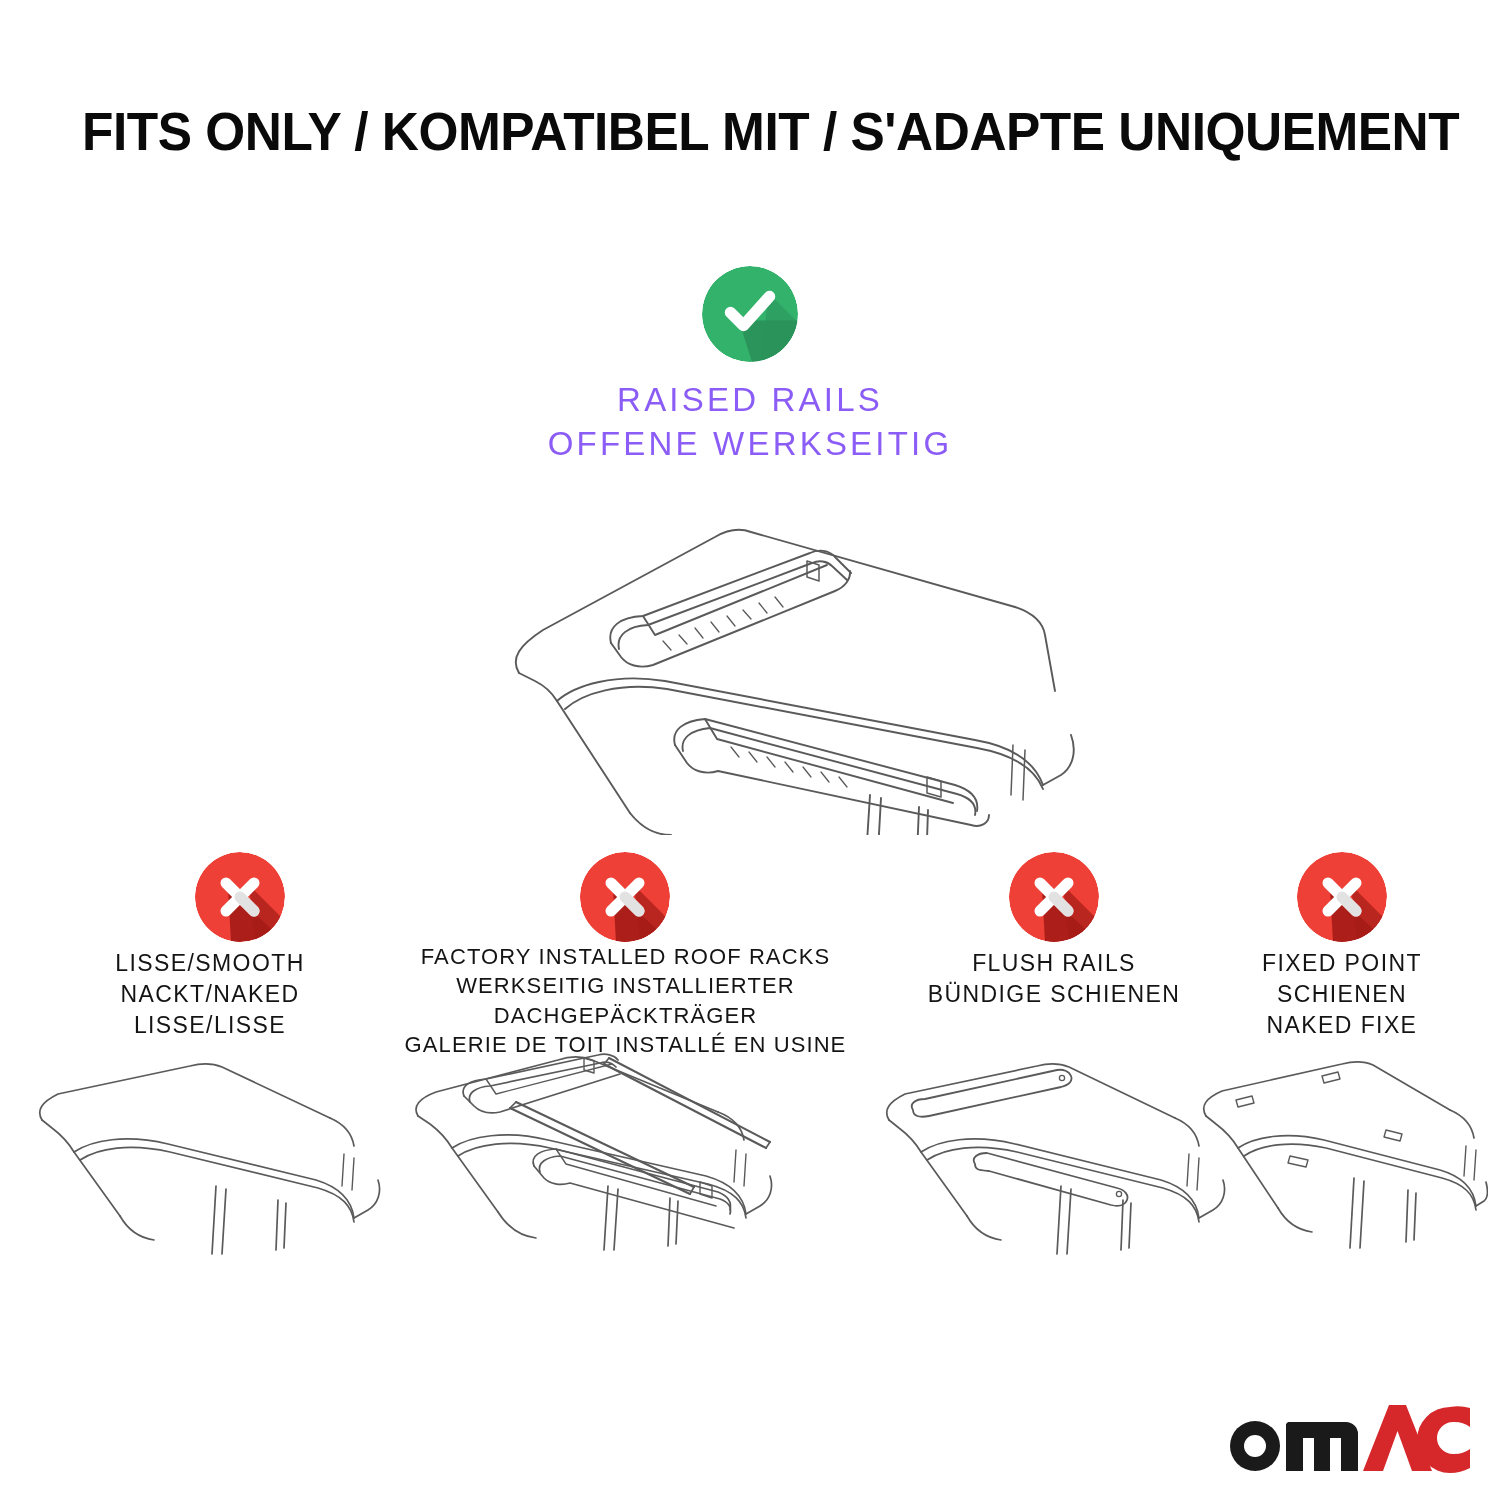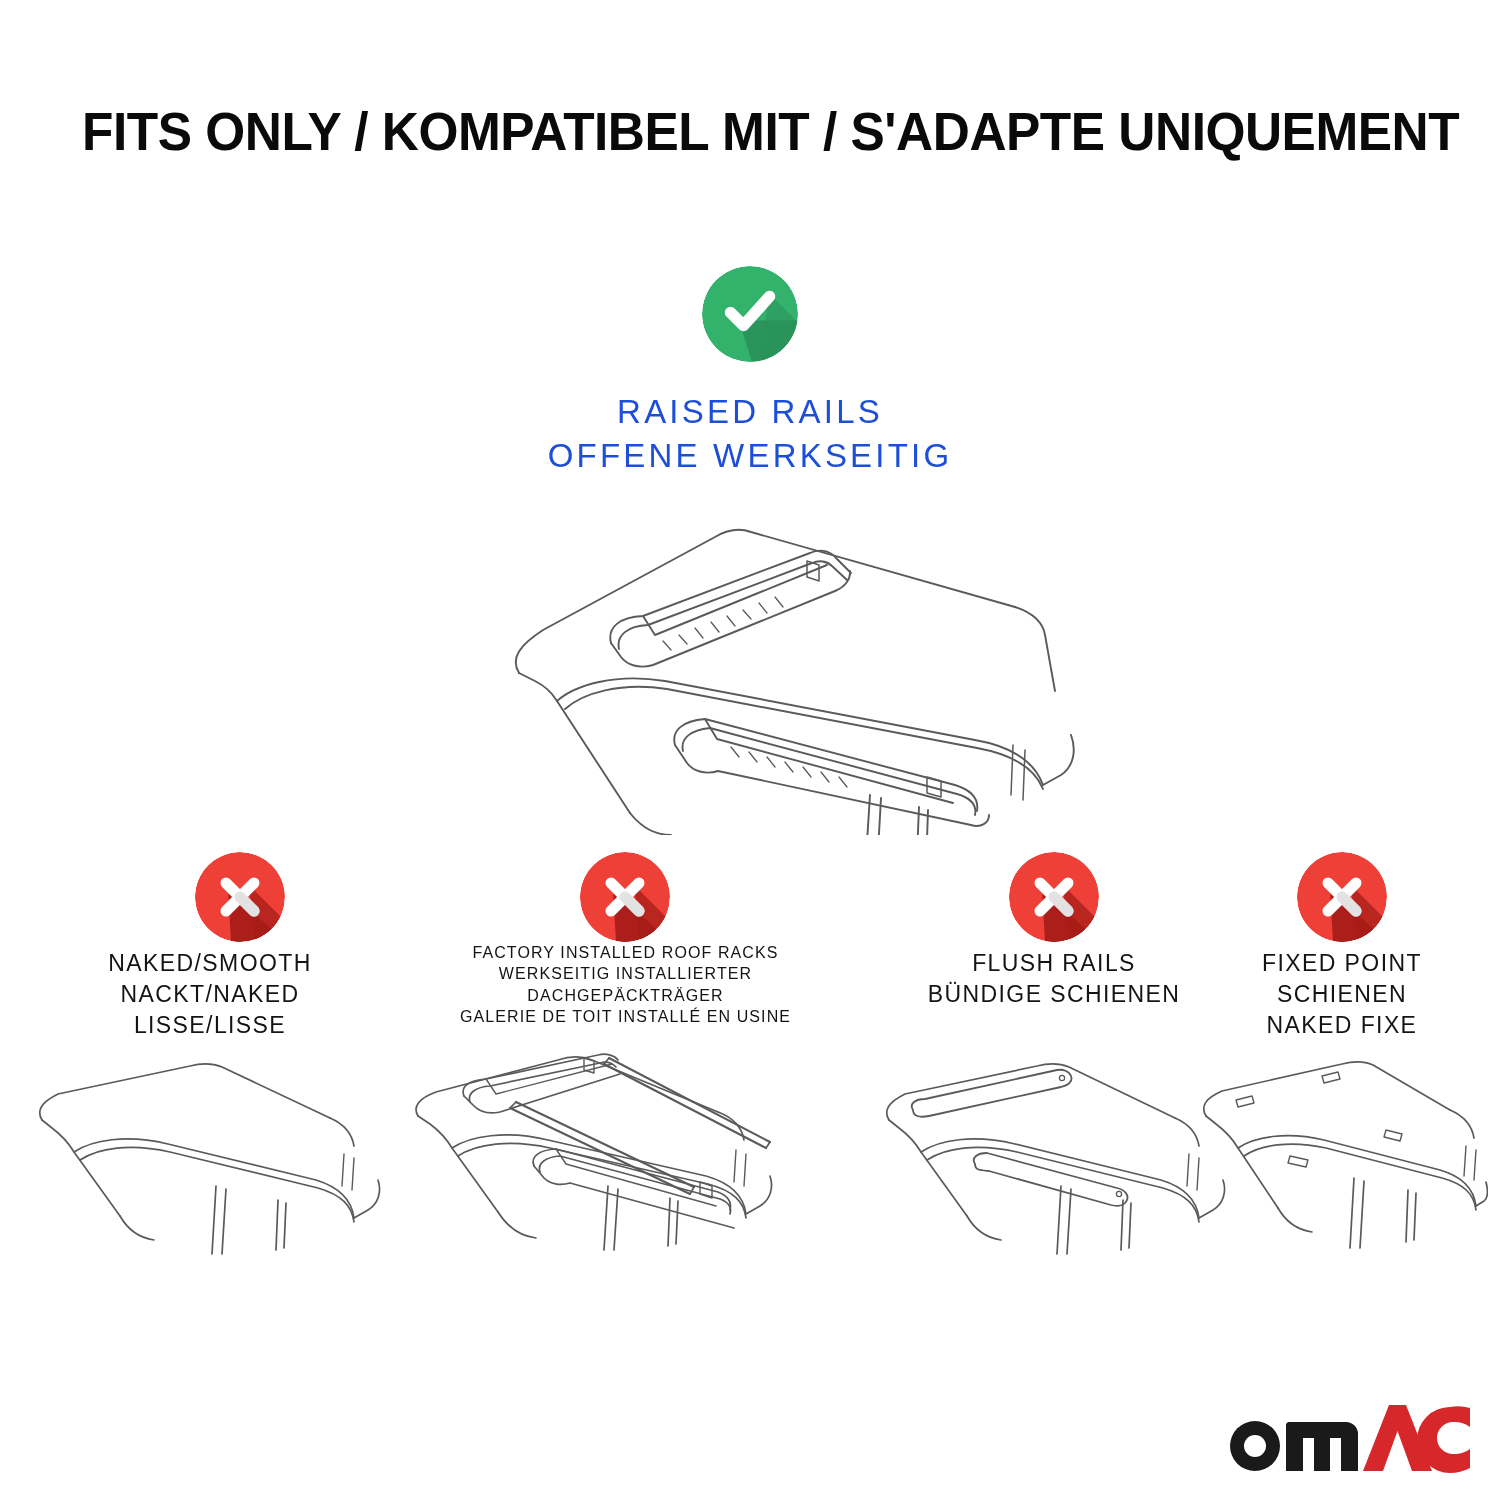--- a/index.html
+++ b/index.html
@@ -55,24 +55,23 @@
     height: 96px;
   }
   #fits-label {
     position: absolute;
     left: 350px;
     top: 378px;
     width: 800px;
     text-align: center;
     font-size: 33px;
     letter-spacing: 3.2px;
-    color: #1d4ed8;
+    color: #8b5cf6;
     line-height: 1.33;
     font-weight: 400;
-    margin-top: 12px;
   }
   #fits-label .line { display: block; white-space: nowrap; }
 
   #fits-illustration {
     position: absolute;
     left: 415px;
     top: 495px;
     width: 680px;
     height: 340px;
   }
@@ -115,21 +114,21 @@
     width: 100%;
   }
 
   
   #col-naked    { left: 30px;   width: 360px; }
   #col-naked .status-icon { left: 165px; }
   #col-naked .nofit-illustration { top: 218px; height: 200px; }
 
   #col-factory  { left: 398px;  width: 455px; }
   #col-factory .status-icon { left: 182px; }
-  #col-factory .nofit-label { top: 102px; font-size: 16px; letter-spacing: 1.1px; }
+  #col-factory .nofit-label { top: 102px; font-size: 22px; letter-spacing: 1.1px; }
   #col-factory .nofit-illustration { top: 210px; height: 200px; }
 
   #col-flush    { left: 879px;  width: 350px; }
   #col-flush .status-icon { left: 130px; }
   #col-flush .nofit-illustration { top: 218px; height: 200px; }
 
   #col-fixed    { left: 1196px; width: 292px; }
   #col-fixed .status-icon { left: 101px; }
   #col-fixed .nofit-illustration { top: 218px; height: 200px; }
 
@@ -245,21 +244,21 @@
           <path d="M54 33 L90 69 L90 90 L60 90 Z" fill="#A71C18" opacity="0.75"></path>
           <g stroke="#ffffff" stroke-width="11" stroke-linecap="round">
             <line x1="31" y1="31" x2="59" y2="59"></line>
             <line x1="59" y1="31" x2="31" y2="59"></line>
           </g>
           <line x1="45" y1="45" x2="59" y2="59" stroke="#E2E2E2" stroke-width="11" stroke-linecap="round"></line>
         </g>
       </svg>
     </div>
     <div class="nofit-label">
-      <span class="line">NAKED/SMOOTH</span>
+      <span class="line">LISSE/SMOOTH</span>
       <span class="line">NACKT/NAKED</span>
       <span class="line">LISSE/LISSE</span>
     </div>
     <div class="nofit-illustration">
       <svg width="360" height="200" viewBox="0 0 360 200" fill="none" stroke="#5A5A5A" stroke-width="1.7" stroke-linecap="round" stroke-linejoin="round">
         <path d="M12 62 C6 52 12 44 28 36 L160 8 C172 5 182 5 192 9 L300 60"></path>
         <path d="M300 60 C314 66 322 76 324 88"></path>
         <path d="M12 62 L22 70 C30 76 38 84 44 94 L90 158"></path>
         <path d="M90 158 C98 172 110 180 124 182"></path>
         <path d="M44 94 C62 82 96 76 138 86 L286 122 C312 130 322 144 324 160"></path>

